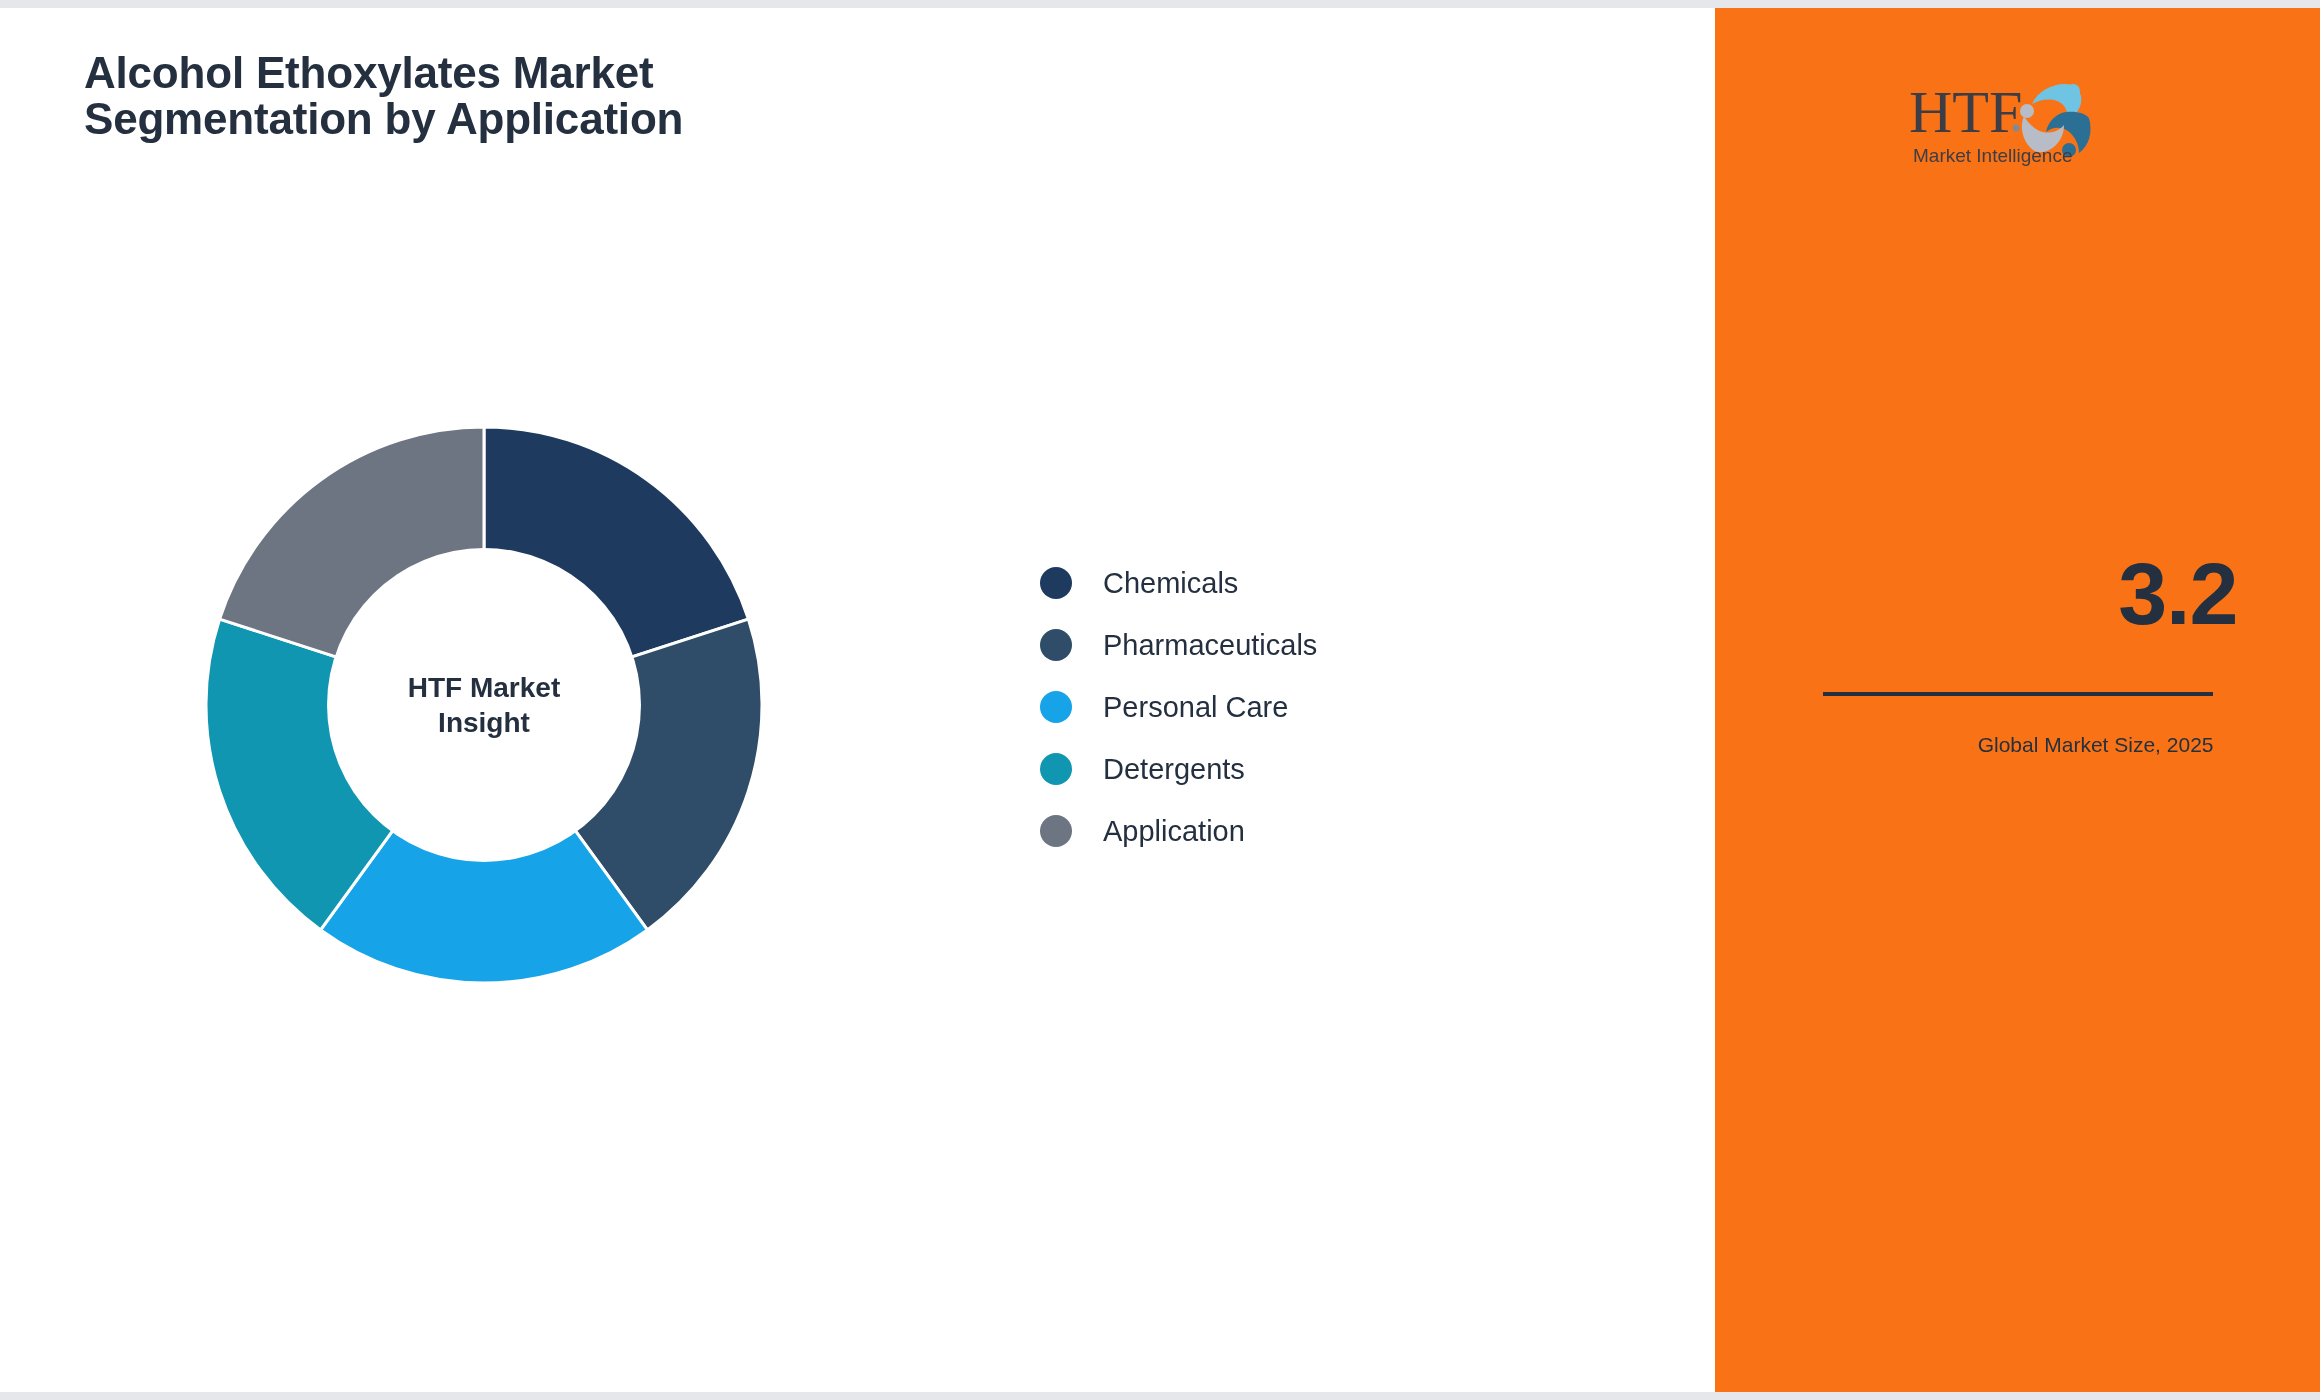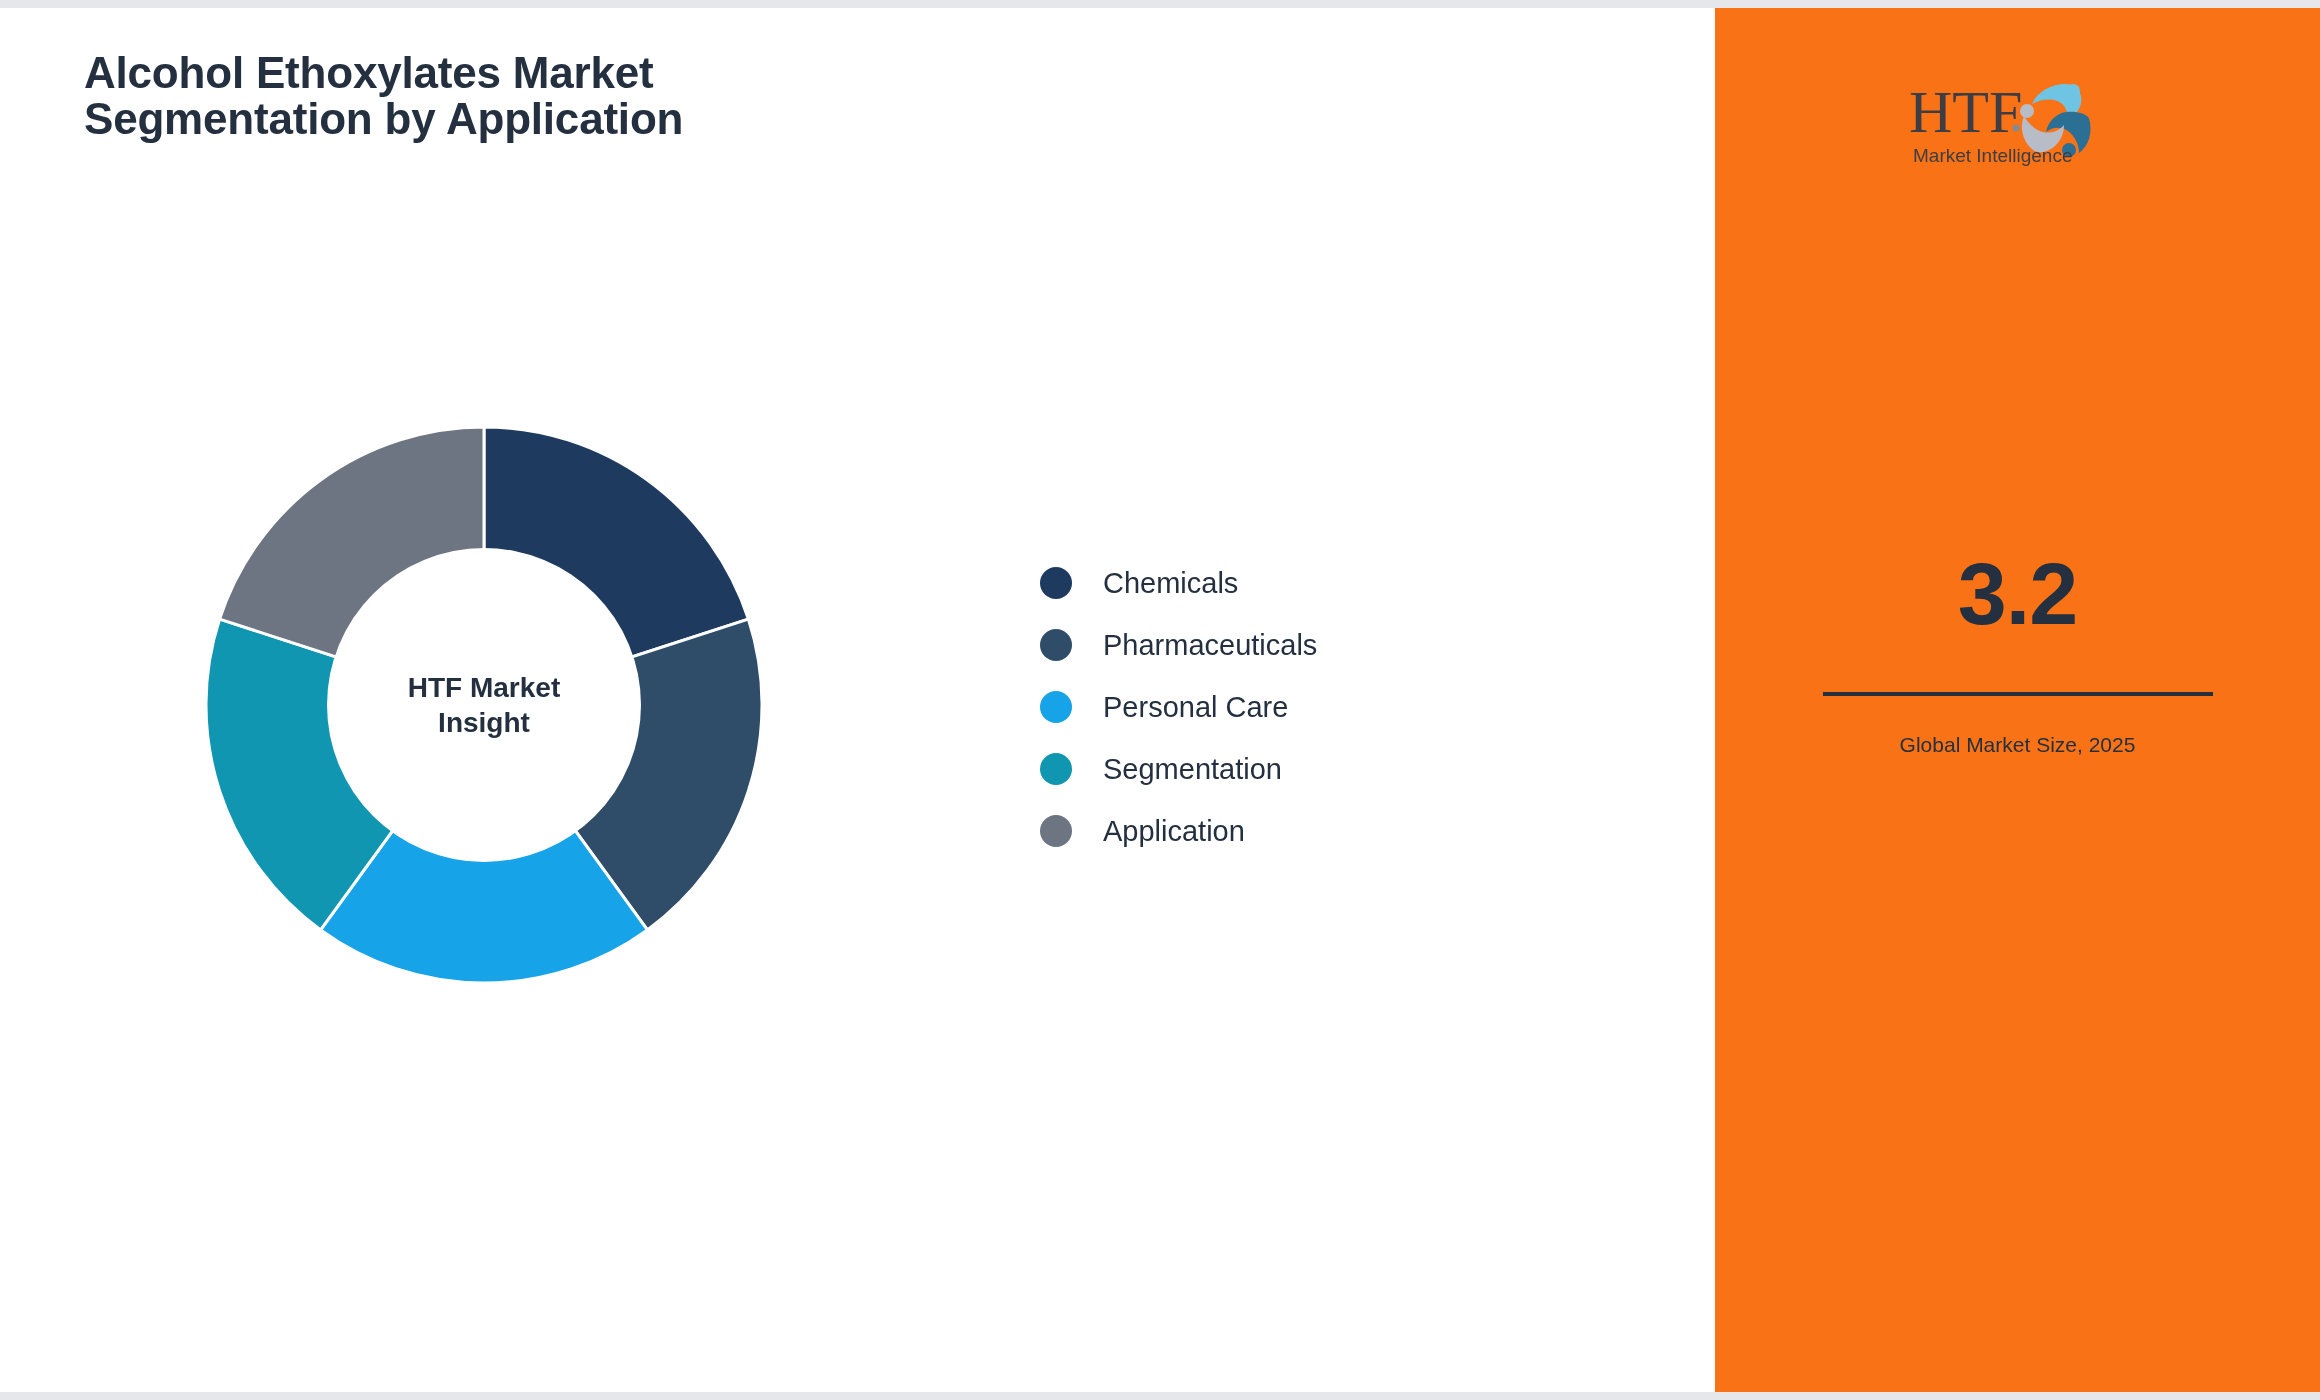--- a/index.html
+++ b/index.html
@@ -131,21 +131,21 @@
     height: 100px;
   }
   .logo svg { display: block; width: 230px; height: 100px; }
 
   .stat-block {
     position: absolute;
     left: 50%;
     transform: translateX(-50%);
     top: 540px;
     width: 440px;
-    text-align: center;
+    text-align: right;
   }
   .stat-value {
     font-size: 88px;
     line-height: 1.05;
     font-weight: bold;
     color: #24303f;
     letter-spacing: -1px;
   }
   .stat-value .sv-line { display: block; }
   .stat-rule {
@@ -199,21 +199,21 @@
       <div class="legend-item">
         <span class="legend-swatch" style="background:#2f4d68"></span>
         <span class="legend-label">Pharmaceuticals</span>
       </div>
       <div class="legend-item">
         <span class="legend-swatch" style="background:#17a3e8"></span>
         <span class="legend-label">Personal Care</span>
       </div>
       <div class="legend-item">
         <span class="legend-swatch" style="background:#1096b0"></span>
-        <span class="legend-label">Segmentation</span>
+        <span class="legend-label">Detergents</span>
       </div>
       <div class="legend-item">
         <span class="legend-swatch" style="background:#6e7582"></span>
         <span class="legend-label">Application</span>
       </div>
     </div>
 
   </div>
 
   <div class="right-panel">

